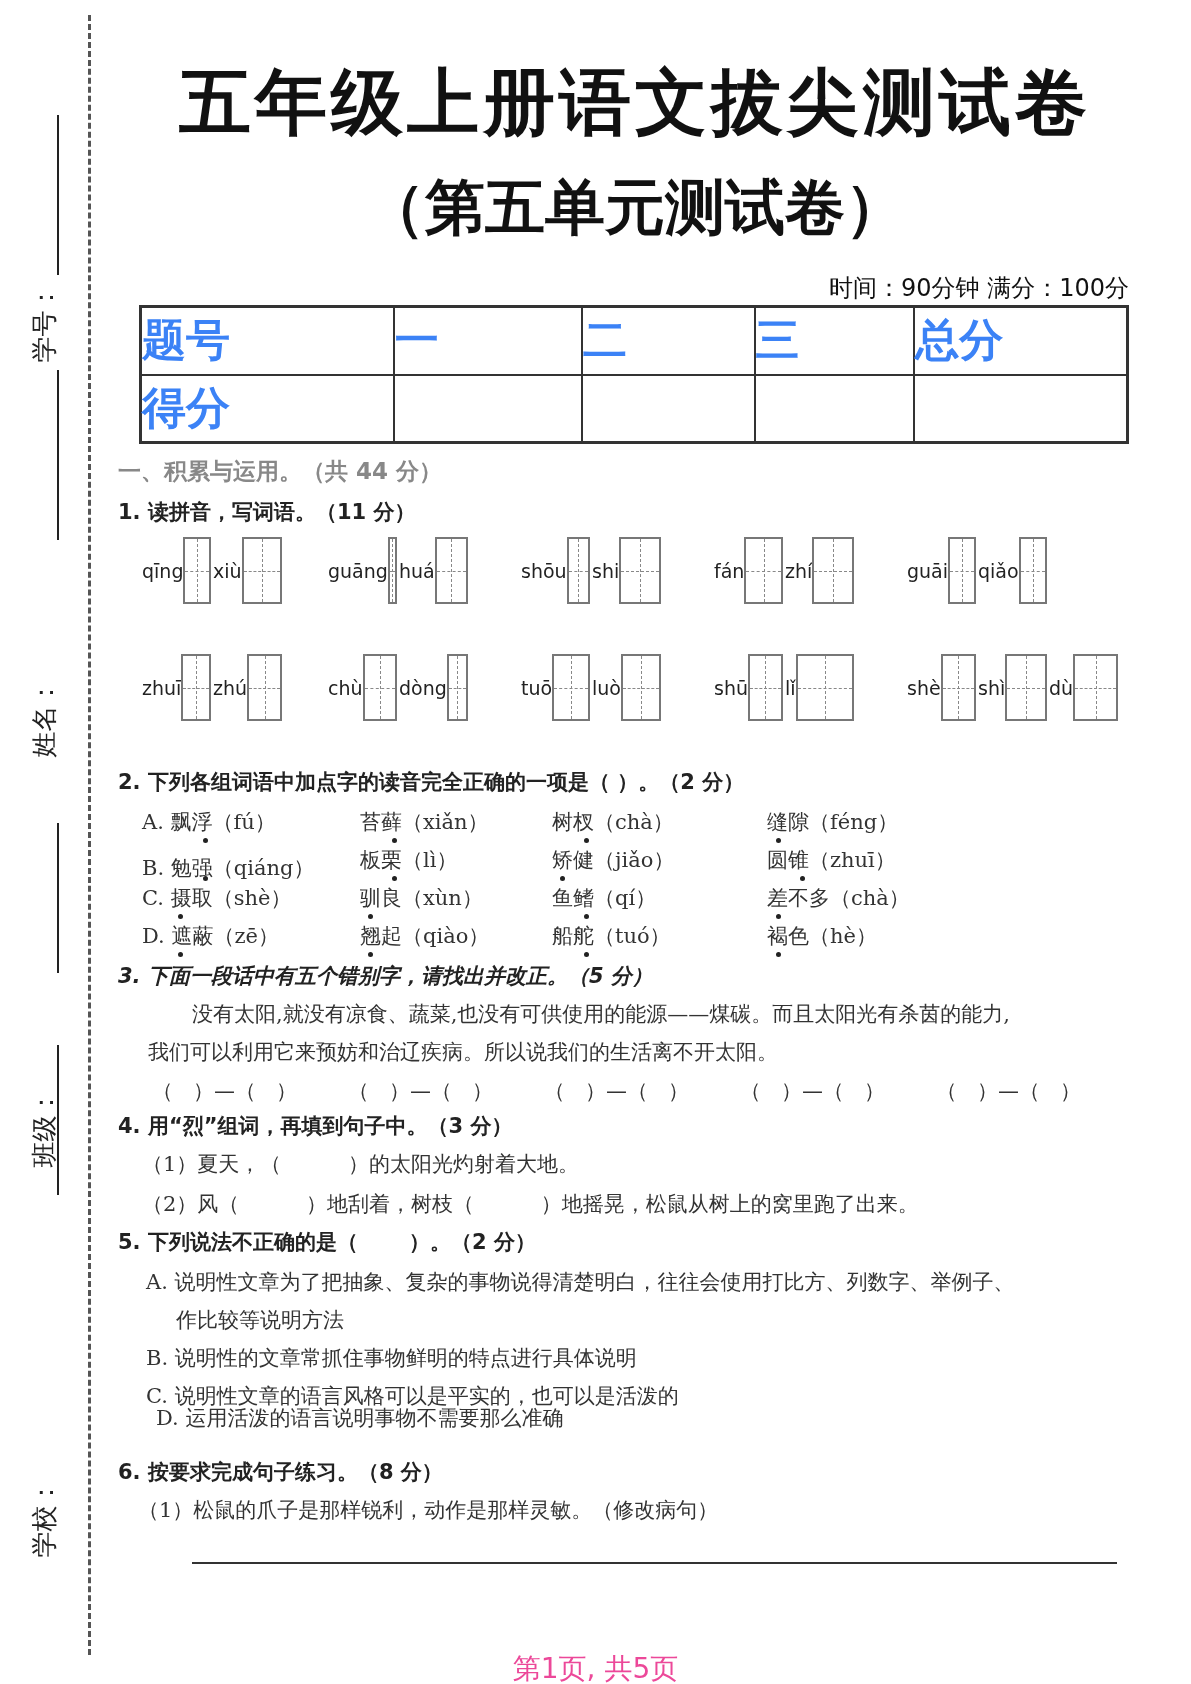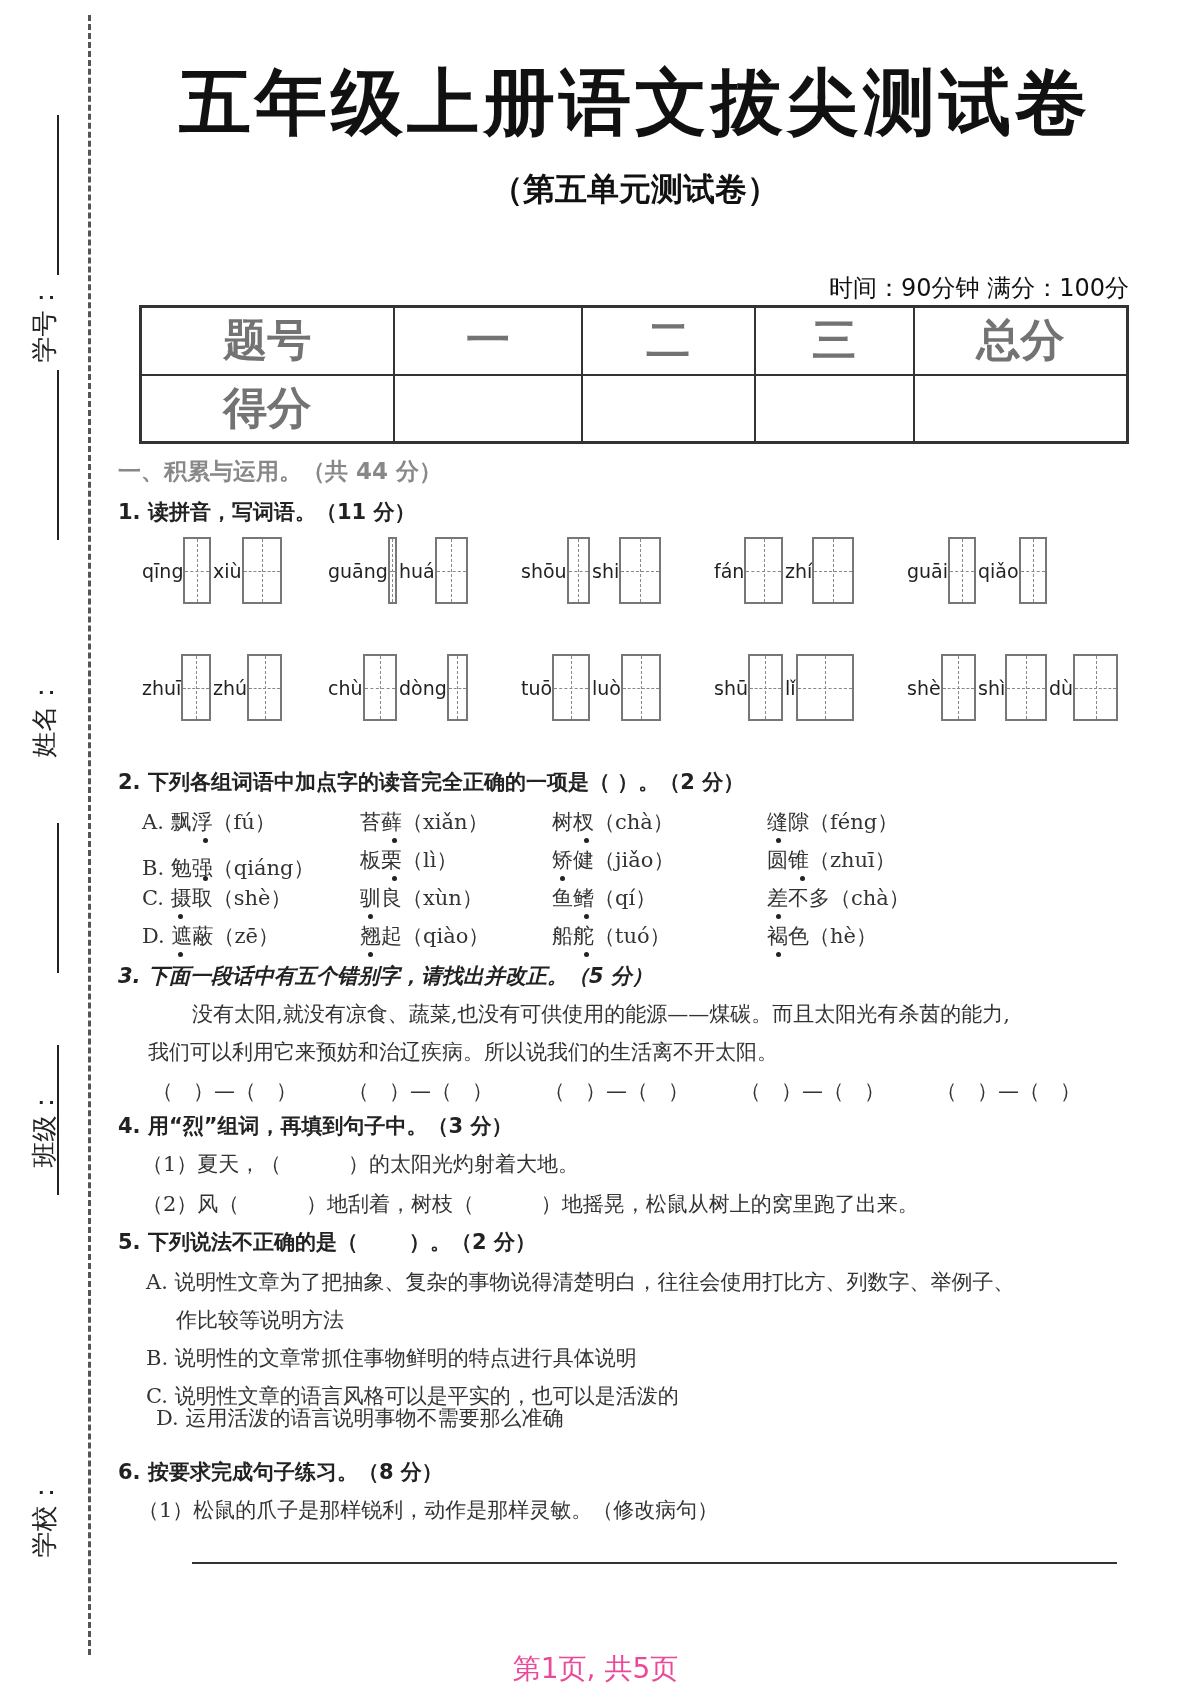--- a/index.html
+++ b/index.html
@@ -8,27 +8,27 @@
 
   
   .cut-line { position: absolute; left: 88px; top: 15px; height: 1640px; border-left: 3px dashed #555; }
   .strip-line { position: absolute; left: 57px; width: 2px; background: #222; }
   .strip-label { position: absolute; left: 24px; width: 40px; text-align: center;
     font-size: 26px; transform: rotate(-90deg); white-space: nowrap; color: #222; }
 
   .title { position: absolute; left: 110px; width: 1050px; top: 55px; text-align: center;
     font-size: 72px; font-weight: bold; letter-spacing: 4px; color: #111; font-family: "DejaVu Sans", sans-serif; }
   .subtitle { position: absolute; left: 110px; width: 1050px; top: 168px; text-align: center;
-    font-size: 32px; font-weight: bold; color: #111; }
+    font-size: 60px; font-weight: bold; color: #111; }
   .meta { position: absolute; right: 62px; top: 272px; font-size: 24px; color: #111; }
 
   table.score { position: absolute; left: 139px; top: 305px; width: 990px; height: 139px;
     border-collapse: collapse; border: 3px solid #333; }
-  table.score td { border: 2px solid #333; text-align: center; font-size: 44px; font-weight: bold;
-    font-family: "DejaVu Serif", serif; color: #737373; }
+  table.score td { border: 2px solid #333; font-size: 44px; font-weight: bold;
+    font-family: "DejaVu Serif", serif; color: #3b82f6; }
 
   .sec { position: absolute; left: 118px; font-size: 23px; font-weight: bold; color: #888; }
   .q { position: absolute; left: 118px; font-size: 21px; font-weight: bold; color: #222; }
   .txt { position: absolute; font-size: 21px; color: #333; font-family: "DejaVu Serif", serif; }
 
   .group { position: absolute; display: flex; }
   .cell { width: 69px; display: flex; flex-direction: row; align-items: center; margin-right: 2px; }
   .py { font-size: 19px; height: 26px; line-height: 26px; color: #222; }
   .box { width: 67px; height: 67px; border: 2px solid #777; position: relative; }
   .box::before { content: ""; position: absolute; left: 50%; top: 0; bottom: 0; border-left: 1px dashed #888; }

